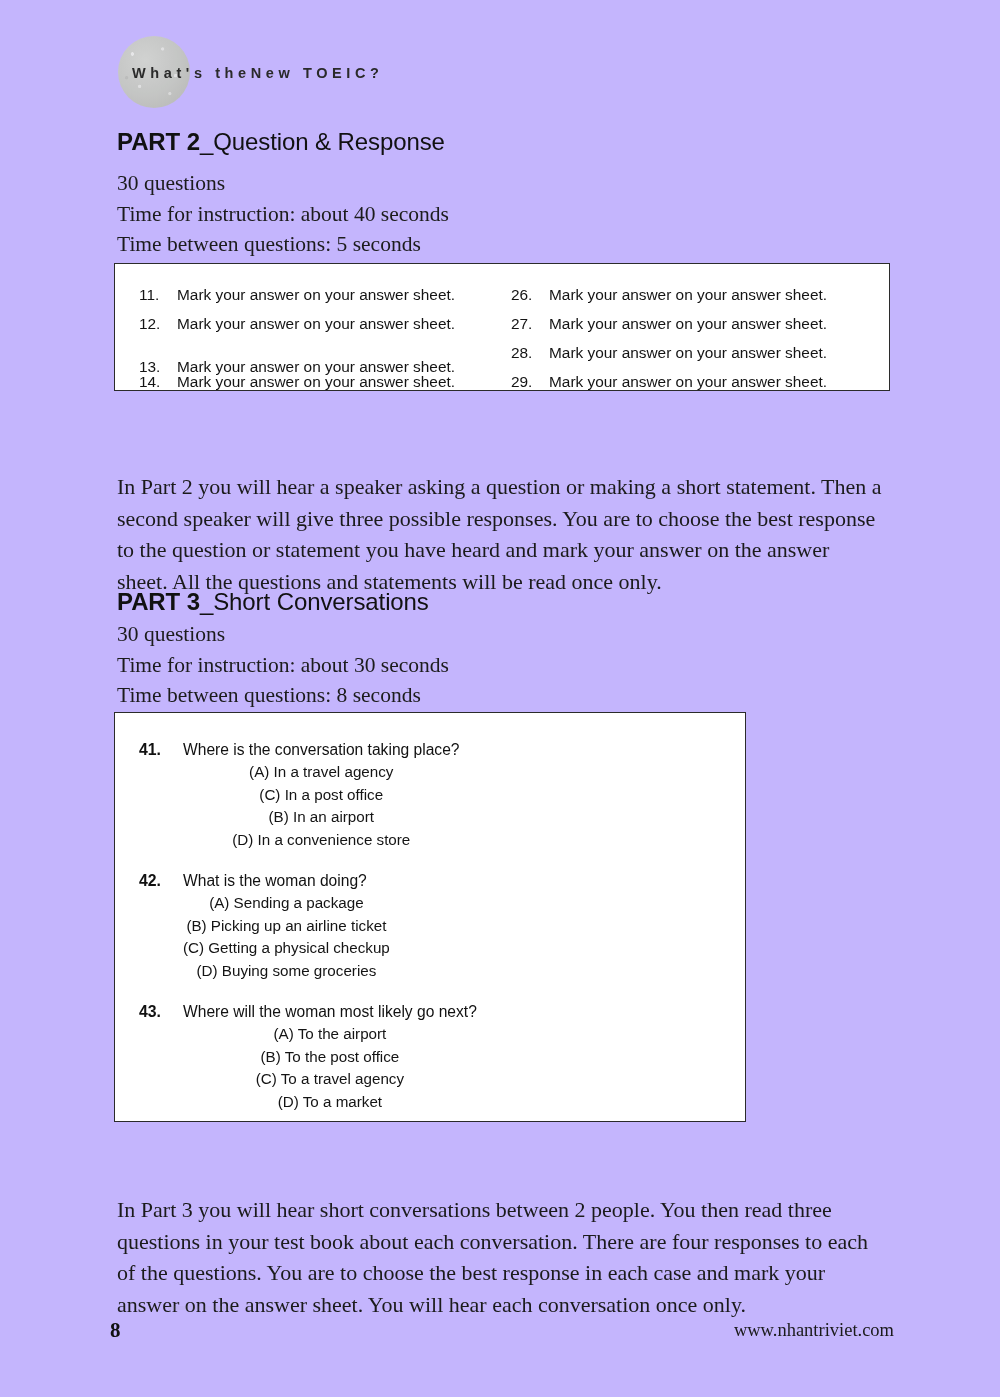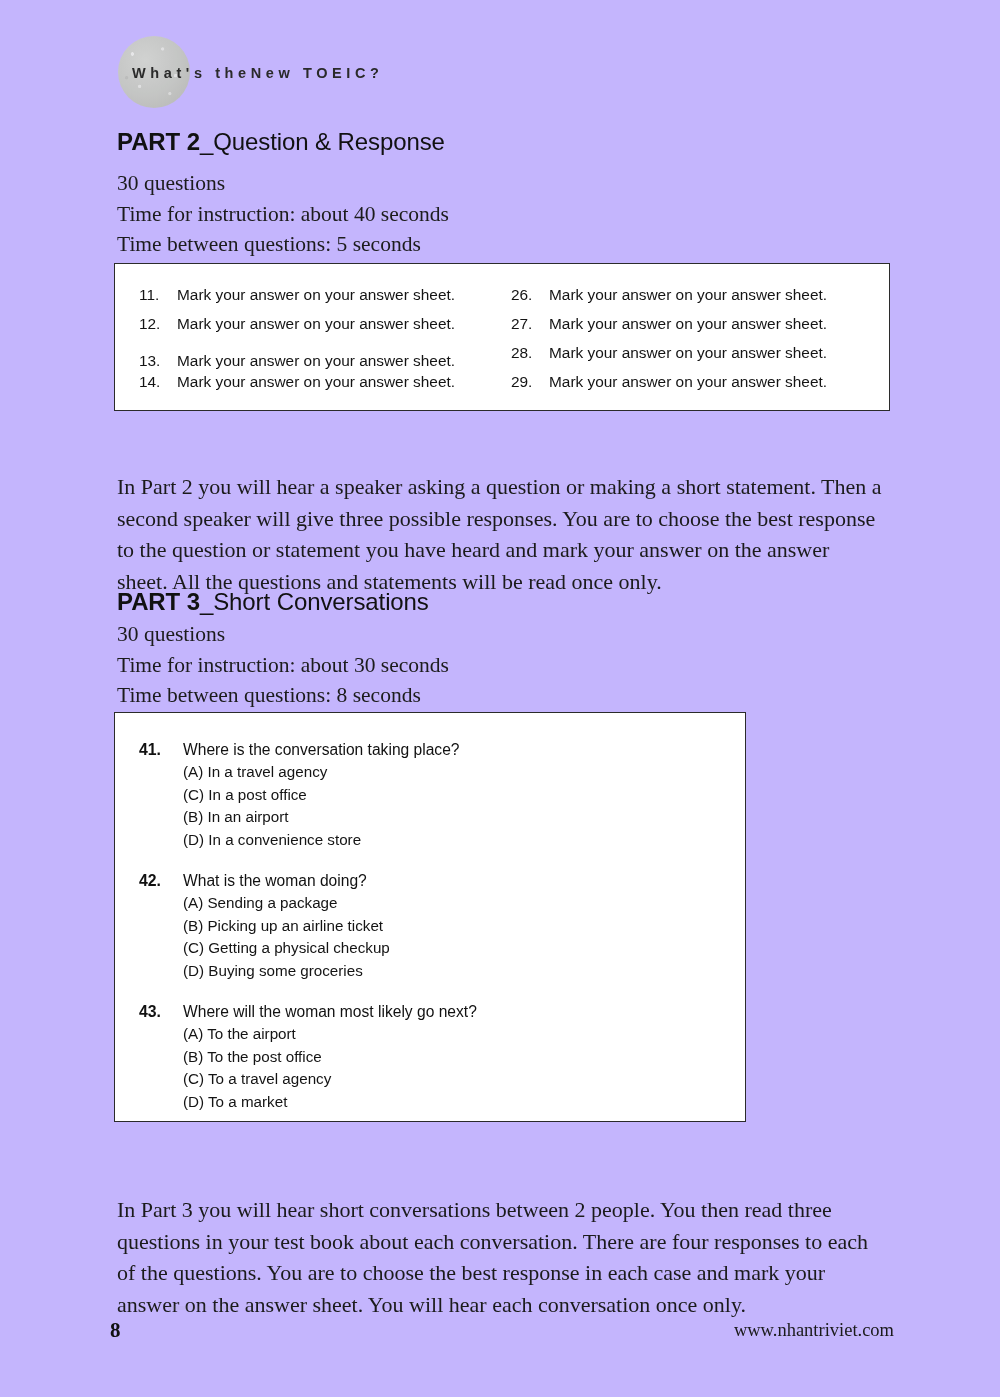--- a/index.html
+++ b/index.html
@@ -147,20 +147,21 @@
     font-weight: 500;
   }
   .q-opt {
     font-family: "Liberation Sans", sans-serif;
     font-size: 15.2px;
     color: #141414;
     margin-left: 44px;
     line-height: 22.6px;
     white-space: nowrap;
     font-weight: 400;
+    text-align: center;
   }
 
   
   .body-para {
     position: absolute;
     left: 117px;
     width: 765px;
     font-family: "Liberation Serif", serif;
     font-size: 22px;
     line-height: 31.5px;
@@ -212,25 +213,25 @@
   <div class="part-heading" style="top:128px;">
     <span class="ph-bold">PART 2</span><span class="ph-reg">_Question &amp; Response</span>
   </div>
 
   <div class="meta-lines" style="top:168px;">
     <div>30 questions</div>
     <div>Time for instruction: about 40 seconds</div>
     <div>Time between questions: 5 seconds</div>
   </div>
 
-  <div class="qbox" style="left:114px; top:263px; width:776px; height:148px;text-decoration:underline;">
+  <div class="qbox" style="left:114px; top:263px; width:776px; height:128px;text-decoration:underline;">
     <div class="mark-grid">
       <div class="mark-row" style="left:24px; top:22px;"><span class="mark-num">11.</span><span>Mark your answer on your answer sheet.</span></div>
       <div class="mark-row" style="left:24px; top:51px;"><span class="mark-num">12.</span><span>Mark your answer on your answer sheet.</span></div>
-      <div class="mark-row" style="left:24px; top:88px;"><span class="mark-num">13.</span><span>Mark your answer on your answer sheet.</span></div>
+      <div class="mark-row" style="left:24px; top:94px;"><span class="mark-num">13.</span><span>Mark your answer on your answer sheet.</span></div>
       <div class="mark-row" style="left:24px; top:109px;"><span class="mark-num">14.</span><span>Mark your answer on your answer sheet.</span></div>
 
       <div class="mark-row" style="left:396px; top:22px;"><span class="mark-num">26.</span><span>Mark your answer on your answer sheet.</span></div>
       <div class="mark-row" style="left:396px; top:51px;"><span class="mark-num">27.</span><span>Mark your answer on your answer sheet.</span></div>
       <div class="mark-row" style="left:396px; top:80px;"><span class="mark-num">28.</span><span>Mark your answer on your answer sheet.</span></div>
       <div class="mark-row" style="left:396px; top:109px;"><span class="mark-num">29.</span><span>Mark your answer on your answer sheet.</span></div>
     </div>
   </div>
 
   <div class="body-para" style="top:423px;">In Part 2 you will hear a speaker asking a question or making a short statement. Then a second speaker will give three possible responses. You are to choose the best response to the question or statement you have heard and mark your answer on the answer sheet. All the questions and statements will be read once only.</div>

